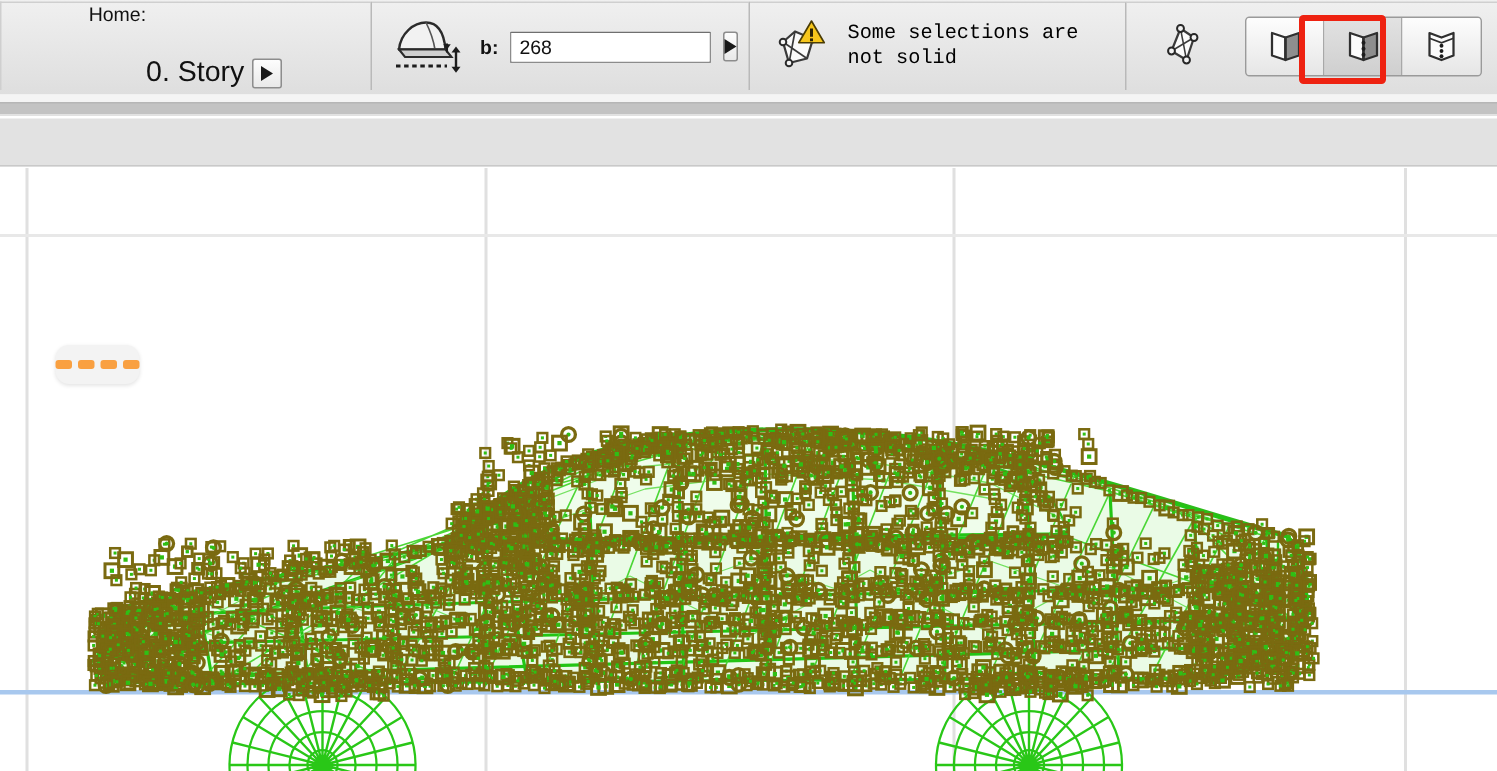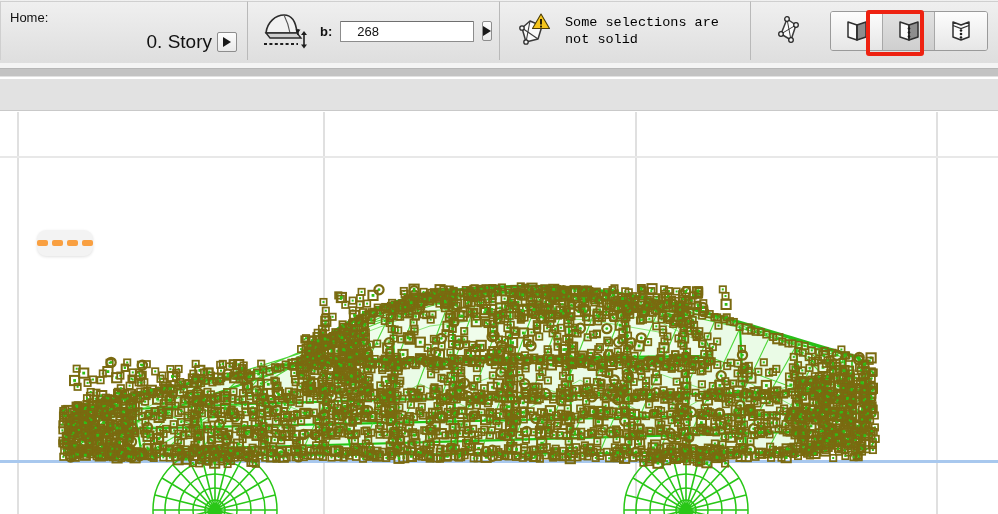--- a/index.html
+++ b/index.html
@@ -43,21 +43,21 @@
     margin-top: 1px;
     border-right: 1px solid #b9b9b9;
     border-top: 1px solid #cfcfcf;
   }
   .tb-group:first-child { border-left: 1px solid #cfcfcf; }
   .tb-group.noborder { border-right: none; }
 
   
   .grp-home {
     width: 248px;
-    flex-direction: column;
+    flex-direction: row;
     align-items: flex-start;
     justify-content: center;
     padding: 0 6px 0 9px;
   }
   .home-label {
     font-size: 13px;
     color: #111;
     line-height: 15px;
     margin-bottom: 6px;
   }
@@ -106,21 +106,21 @@
   .b-input {
     width: 134px;
     height: 21px;
     box-sizing: border-box;
     border: 1px solid #8c8c8c;
     border-top-color: #6f6f6f;
     background: #ffffff;
     font-family: "Liberation Sans", sans-serif;
     font-size: 13px;
     color: #111;
-    padding: 0 16px;
+    padding: 0 5px;
     border-radius: 1px;
   }
 
   
   .grp-warn {
     width: 251px;
     padding: 0 8px 0 14px;
     gap: 11px;
     font-family: Liberation Mono, monospace;
   }

